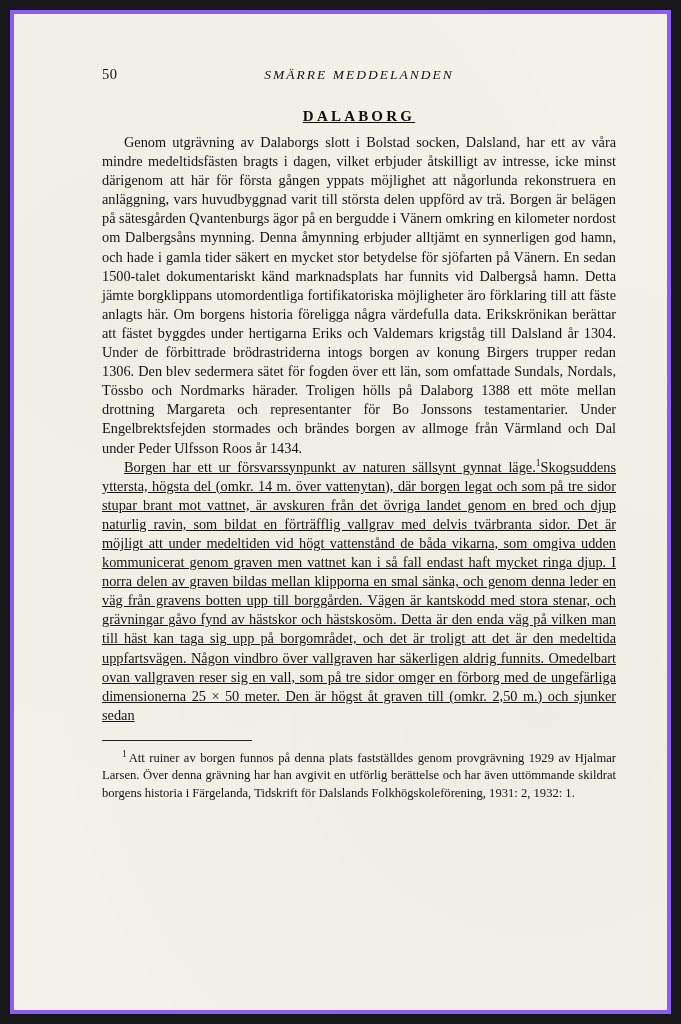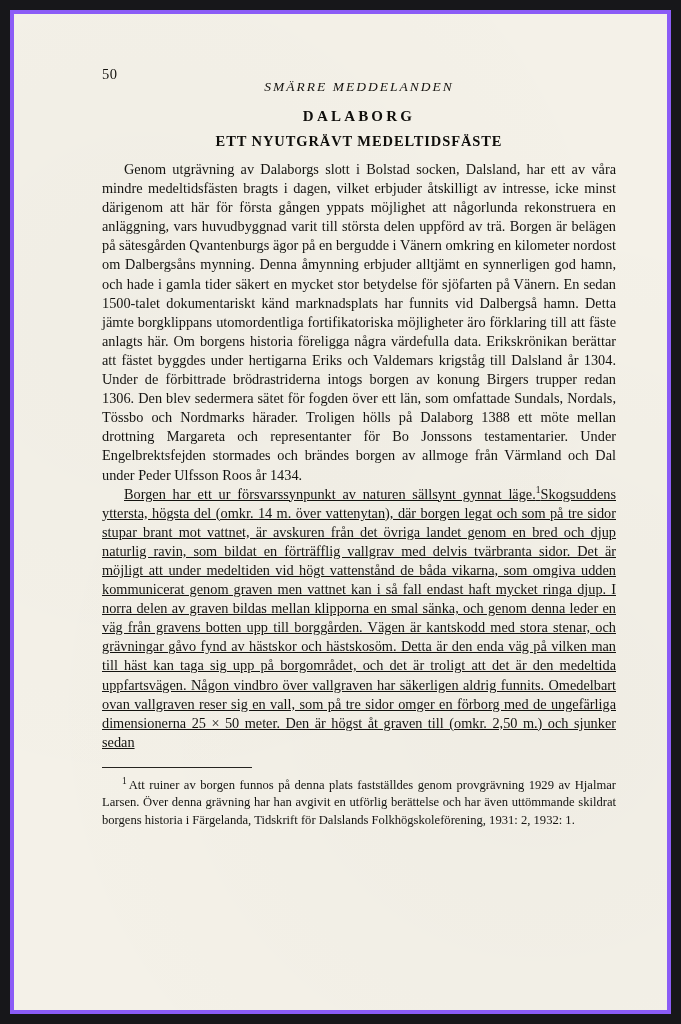--- a/index.html
+++ b/index.html
@@ -54,34 +54,35 @@
     left: 0;
     top: 0;
     font-size: 14.5px;
     letter-spacing: 0.5px;
     color: #15130f;
   }
   .head-title {
     position: absolute;
     left: 0;
     right: 0;
-    top: 13px;
+    top: 1px;
     text-align: center;
     font-size: 13.5px;
     font-style: italic;
     letter-spacing: 2.0px;
     color: #15130f;
   }
   .title {
     text-align: center;
     font-size: 15px;
     font-weight: bold;
     letter-spacing: 3.2px;
     margin: 22px 0 8px 0;
     color: #0f0e0b;
+    text-decoration: underline;
   }
   .subtitle {
     text-align: center;
     font-size: 14.5px;
     letter-spacing: 0.9px;
     margin: 0 0 10px 0;
     color: #0f0e0b;
   }
   p.body {
     margin: 0;
@@ -128,21 +129,20 @@
 <div class="page">
   <div class="sheet">
     <div class="content">
 
       <div class="running-head">
         <span class="folio">50</span>
         <span class="head-title">SMÄRRE MEDDELANDEN</span>
       </div>
 
       <h1 class="title">DALABORG</h1>
-      <h2 class="subtitle">ETT NYUTGRÄVT MEDELTIDSFÄSTE</h2>
 
       <p class="body">Genom utgrävning av Dalaborgs slott i Bolstad socken, Dalsland, har ett av våra mindre medeltidsfästen bragts i dagen, vilket erbjuder åtskilligt av intresse, icke minst därigenom att här för första gången yppats möjlighet att någorlunda rekonstruera en anläggning, vars huvudbyggnad varit till största delen uppförd av trä. Borgen är belägen på sätesgården Qvantenburgs ägor på en bergudde i Vänern omkring en kilometer nordost om Dalbergsåns mynning. Denna åmynning erbjuder alltjämt en synnerligen god hamn, och hade i gamla tider säkert en mycket stor betydelse för sjöfarten på Vänern. En sedan 1500-talet dokumentariskt känd marknadsplats har funnits vid Dalbergså hamn. Detta jämte borgklippans utomordentliga fortifikatoriska möjligheter äro förklaring till att fäste anlagts här. Om borgens historia föreligga några värdefulla data. Erikskrönikan berättar att fästet byggdes under hertigarna Eriks och Valdemars krigståg till Dalsland år 1304. Under de förbittrade brödrastriderna intogs borgen av konung Birgers trupper redan 1306. Den blev sedermera sätet för fogden över ett län, som omfattade Sundals, Nordals, Tössbo och Nordmarks härader. Troligen hölls på Dalaborg 1388 ett möte mellan drottning Margareta och representanter för Bo Jonssons testamentarier. Under Engelbrektsfejden stormades och brändes borgen av allmoge från Värmland och Dal under Peder Ulfsson Roos år 1434.</p>
       <p class="body" id="para2">Borgen har ett ur försvarssynpunkt av naturen sällsynt gynnat läge.<sup class="fn">1</sup>Skogsuddens yttersta, högsta del (omkr. 14 m. över vattenytan), där borgen legat och som på tre sidor stupar brant mot vattnet, är avskuren från det övriga landet genom en bred och djup naturlig ravin, som bildat en förträfflig vallgrav med delvis tvärbranta sidor. Det är möjligt att under medeltiden vid högt vattenstånd de båda vikarna, som omgiva udden kommunicerat genom graven men vattnet kan i så fall endast haft mycket ringa djup. I norra delen av graven bildas mellan klipporna en smal sänka, och genom denna leder en väg från gravens botten upp till borggården. Vägen är kantskodd med stora stenar, och grävningar gåvo fynd av hästskor och hästskosöm. Detta är den enda väg på vilken man till häst kan taga sig upp på borgområdet, och det är troligt att det är den medeltida uppfartsvägen. Någon vindbro över vallgraven har säkerligen aldrig funnits. Omedelbart ovan vallgraven reser sig en vall, som på tre sidor omger en förborg med de ungefärliga dimensionerna 25 × 50 meter. Den är högst åt graven till (omkr. 2,50 m.) och sjunker sedan</p>
 
       <div class="footnote-rule"></div>
       <p class="footnote"><span class="fn-marker">1</span><span>Att ruiner av borgen funnos på denna plats fastställdes genom provgrävning 1929 av Hjalmar Larsen. Över denna grävning har han avgivit en utförlig berättelse och har även uttömmande skildrat borgens historia i Färgelanda, Tidskrift för Dalslands Folkhögskoleförening, 1931: 2, 1932: 1.</span></p>
 
     </div>
   </div>
 </div>

